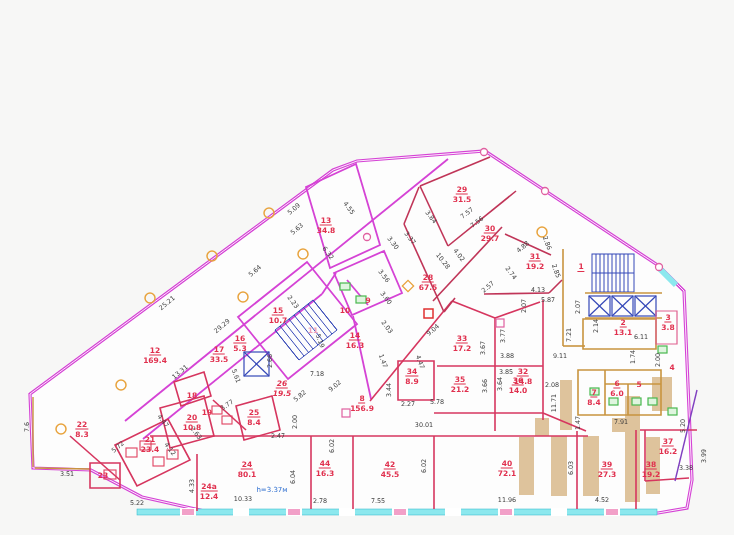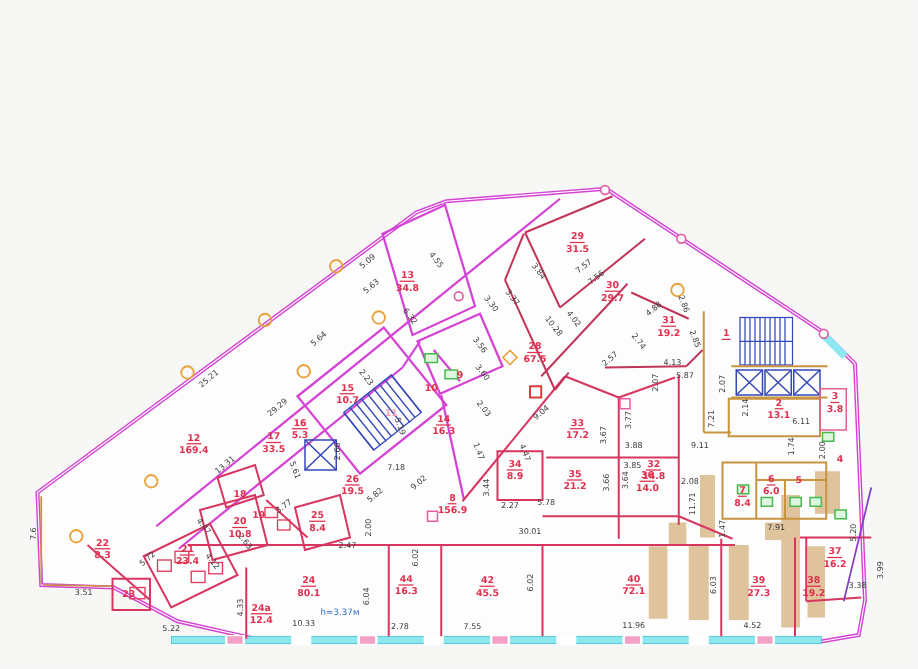--- a/index.html
+++ b/index.html
@@ -296,40 +296,40 @@
         <span class="rn nl">19</span>
       </div>
       <div class="room" style="left: 180px; top: 422px; margin-left: 12px;">
         <span class="rn">20</span>
         <span class="ra">10.8</span>
       </div>
       <div class="room" style="left: 150px; top: 444px;">
         <span class="rn">21</span>
         <span class="ra">23.4</span>
       </div>
-      <div class="room" style="left: 82px; top: 439px;">
+      <div class="room" style="left: 82px; top: 429px;">
         <span class="rn">22</span>
         <span class="ra">8.3</span>
       </div>
       <div class="room" style="left: 103px; top: 475px;">
         <span class="rn nl">23</span>
       </div>
       <div class="room" style="left: 247px; top: 469px;">
         <span class="rn">24</span>
         <span class="ra">80.1</span>
       </div>
       <div class="room" style="left: 161px; top: 491px; margin-left: 48px;">
         <span class="rn">24а</span>
         <span class="ra">12.4</span>
       </div>
       <div class="room" style="left: 254px; top: 417px;">
         <span class="rn">25</span>
         <span class="ra">8.4</span>
       </div>
-      <div class="room" style="left: 282px; top: 388px;">
+      <div class="room" style="left: 282px; top: 388px; font-style: italic;">
         <span class="rn">26</span>
         <span class="ra">19.5</span>
       </div>
       <div class="room" style="left: 428px; top: 282px;">
         <span class="rn">28</span>
         <span class="ra">67.5</span>
       </div>
       <div class="room" style="left: 462px; top: 194px;">
         <span class="rn">29</span>
         <span class="ra">31.5</span>

